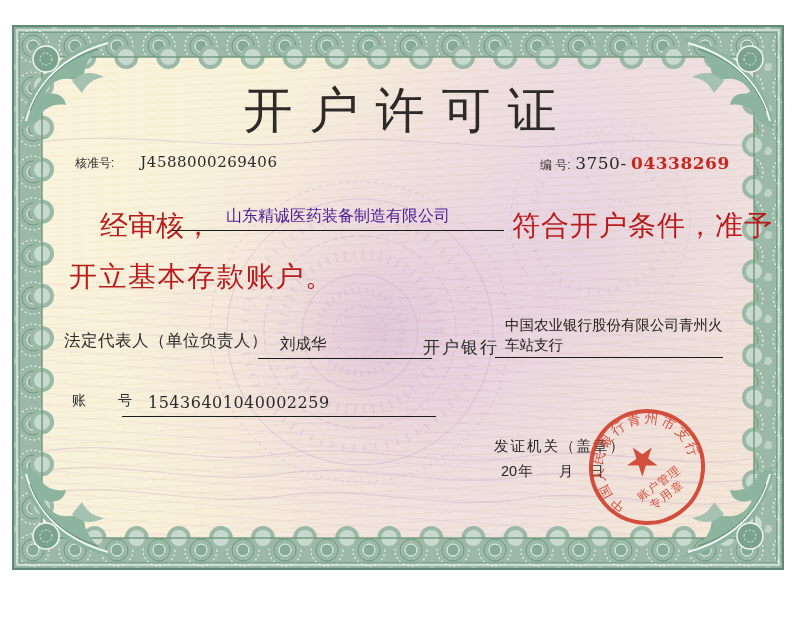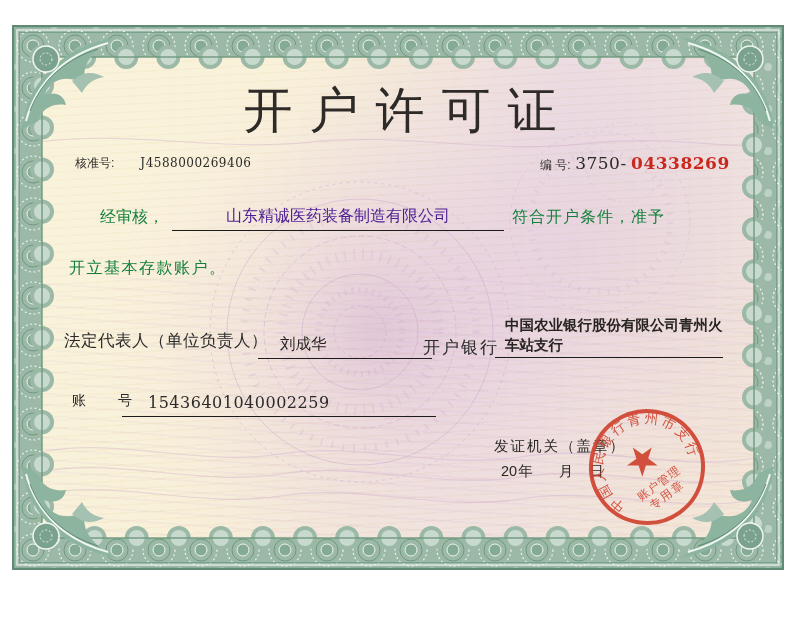--- a/index.html
+++ b/index.html
@@ -33,41 +33,41 @@
   
   .abs{position:absolute;white-space:nowrap;}
   .title{
     left:0;right:0;top:78px;text-align:center;
     font-family:"DejaVu Serif",serif;font-weight:normal;font-size:49px;
     letter-spacing:17px;padding-left:17px;color:#2e2a28;
   }
   .lbl{font-size:12px;color:#33312e;}
   .num{font-family:"DejaVu Serif",serif;}
   .row-approval{left:75px;top:153px;}
-  .row-approval .num{font-size:12px;margin-left:26px;letter-spacing:.5px;text-align:right;}
+  .row-approval .num{font-size:15px;margin-left:26px;letter-spacing:.5px;text-align:right;}
   .row-serial{left:540px;top:153px;}
   .row-serial .num{font-size:17px;letter-spacing:.5px;}
   .serial-red{color:#c8281d;font-weight:bold;}
-  .big{font-size:16px;color:#15803d;}
+  .big{font-size:28px;color:#b91c1c;}
   .reviewed{left:100px;top:207px;}
   .company-line{
     left:172px;top:196px;width:332px;height:34px;border-bottom:1.6px solid #1c1c1c;
     text-align:center;font-size:16px;color:#4c1d95;line-height:40px;
   }
   .approve-text{left:512px;top:207px;letter-spacing:1px;}
   .open-account{left:69px;top:258px;letter-spacing:1.5px;}
   .rep-label{left:64px;top:330px;font-size:16.5px;letter-spacing:.5px;}
   .rep-line{
     left:258px;top:322px;width:152px;height:36px;border-bottom:1.6px solid #1c1c1c;
     font-size:15.5px;padding-left:22px;line-height:44px;color:#262320;
   }
   .bank-label{left:423px;top:336px;font-size:17px;letter-spacing:2px;}
   .bank-value{
     left:505px;top:316px;width:224px;font-size:14.5px;line-height:19.5px;
-    color:#262320;white-space:normal;font-weight:bold;
+    color:#262320;white-space:normal;
   }
   .bank-underline{left:495px;top:357px;width:228px;border-bottom:1.6px solid #1c1c1c;}
   .acct-label{left:72px;top:392px;font-size:14px;letter-spacing:14px;}
   .acct-line{
     left:122px;top:384px;width:288px;height:32px;border-bottom:1.6px solid #1c1c1c;
     font-size:16px;padding-left:26px;line-height:38px;letter-spacing:.5px;
   }
   .issuer{left:494px;top:437px;font-size:14.5px;letter-spacing:2px;color:#2a2825;}
   .date-row{left:501px;top:462px;font-size:14.5px;color:#2a2825;}
   .date-row span{display:inline-block;}

